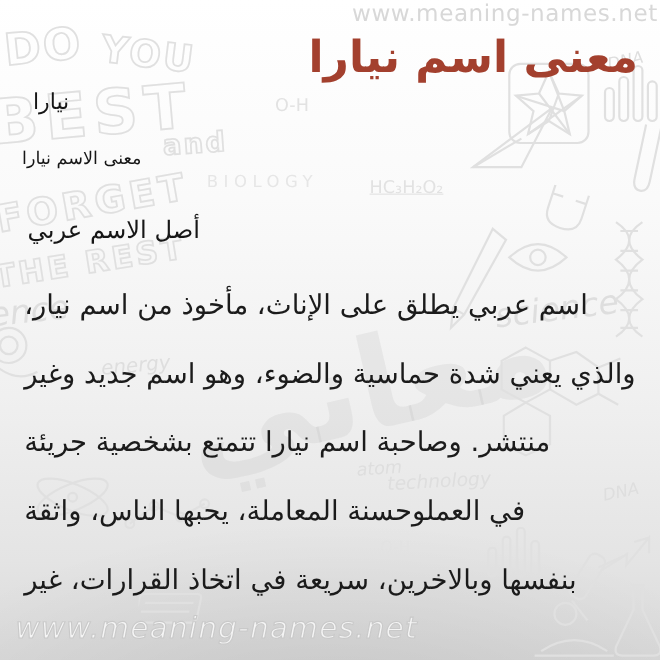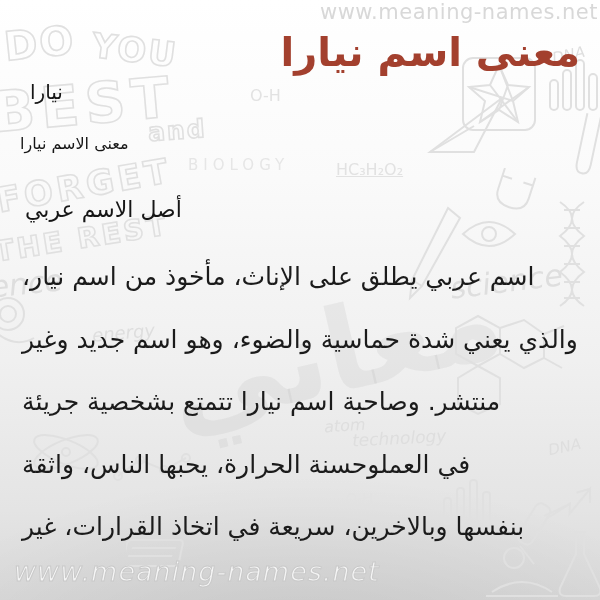--- a/index.html
+++ b/index.html
@@ -191,19 +191,19 @@
   <div class="wm-top">www.meaning-names.net</div>
 
   <div class="h-name">نيارا</div>
   <div class="h-meaning">معنى الاسم نيارا</div>
   <div class="h-origin">أصل الاسم عربي</div>
 
   <div class="paragraph">
     <div class="line">اسم عربي يطلق على الإناث، مأخوذ من اسم نيار،</div>
     <div class="line">والذي يعني شدة حماسية والضوء، وهو اسم جديد وغير</div>
     <div class="line">منتشر. وصاحبة اسم نيارا تتمتع بشخصية جريئة</div>
-    <div class="line">في العملوحسنة الحرارة، يحبها الناس، واثقة</div>
+    <div class="line">في العملوحسنة المعاملة، يحبها الناس، واثقة</div>
     <div class="line">بنفسها وبالاخرين، سريعة في اتخاذ القرارات، غير</div>
   </div>
 
   <div class="wm-bottom">www.meaning-names.net</div>
 
 </div>
 
 </body></html>

